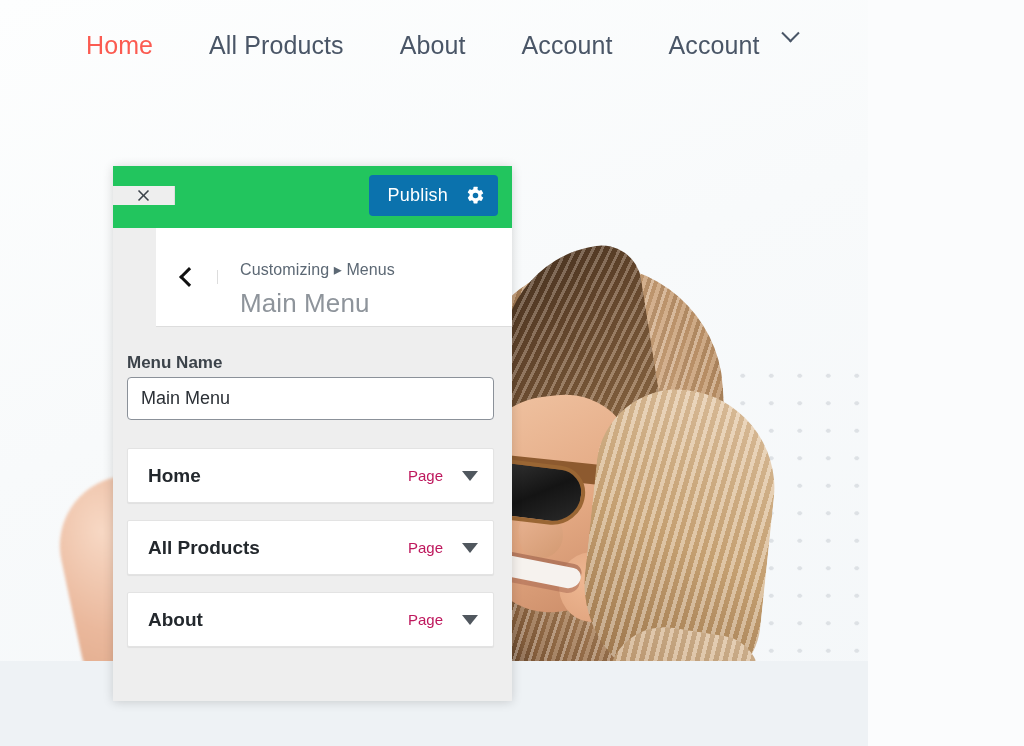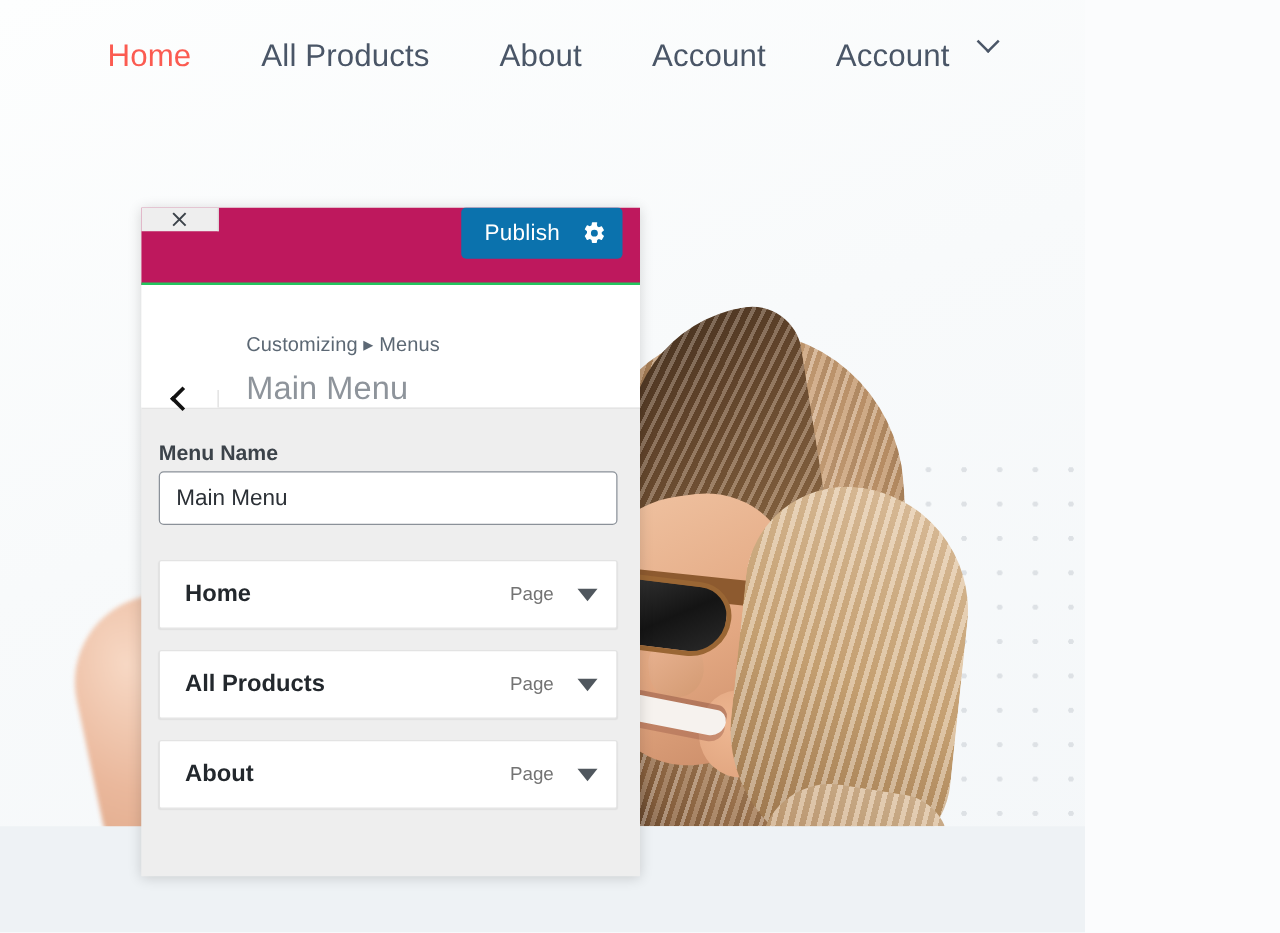--- a/index.html
+++ b/index.html
@@ -183,23 +183,23 @@
 
   
   #customizer {
     position:absolute; left:113px; top:166px;
     width:399px; height:535px;
     background:#eeeeee;
     box-shadow:0 1px 10px rgba(0,0,0,.16);
     overflow:hidden;
   }
   #cz-topbar {
-    position:relative; height:62px; background:#be185d;
-    border-bottom:2px solid #22c55e;
-    display:flex; align-items:flex-start;
+    position:relative; height:62px; background:#22c55e;
+    border-bottom:4px solid #22c55e;
+    display:flex; align-items:center;
   }
   #cz-close {
     width:62px; display:flex; align-items:center; justify-content:center;
     border-right:1px solid #ddd; background:#eeeeee;
     font-size:24px; color:#444; line-height:1;
   }
   #cz-topbar-right {
     flex:1; display:flex; align-items:center; justify-content:flex-end;
     padding-right:14px;
   }
@@ -207,21 +207,21 @@
     display:flex; align-items:center;
     height:41px; background:#0b72ad; border-radius:4px;
     color:#fff; padding:0 13px 0 19px; gap:18px;
   }
   #publish-label { font-size:18px; letter-spacing:.2px; }
   #publish-gear { display:flex; align-items:center; }
 
   #cz-header {
     position:relative; height:99px; background:#ffffff;
     border-bottom:1px solid #ddd;
-    display:flex; align-items:flex-end;
+    display:flex; align-items:center;margin-left:43px;
   }
   #cz-back {
     width:62px; display:flex; align-items:center; justify-content:center;
     border-right:1px solid #ddd; background:#ffffff;
   }
   .back-chev {
     display:inline-block; width:14px; height:14px;
     border-left:3px solid #111; border-bottom:3px solid #111;
     transform:rotate(45deg); margin-left:5px;
   }
@@ -250,21 +250,21 @@
   #menu-items { margin-top:28px; }
   .menu-item {
     position:relative;
     width:367px; height:55px; background:#fff;
     border:1px solid #e3e3e3; border-radius:2px;
     box-shadow:0 1px 1px rgba(0,0,0,.06);
     display:flex; align-items:center;
     margin-bottom:17px; padding:0 15px 0 20px;
   }
   .mi-label { flex:1; font-size:19px; font-weight:bold; color:#23282d; }
-  .mi-type { font-size:15px; color:#737373; margin-right:19px; }
+  .mi-type { font-size:15px; color:#be185d; margin-right:19px; }
   .mi-caret {
     width:0; height:0; border-left:8px solid transparent;
     border-right:8px solid transparent; border-top:10px solid #50575e;
   }
 </style>
 </head>
 <body>
 
 <div id="page">
 

